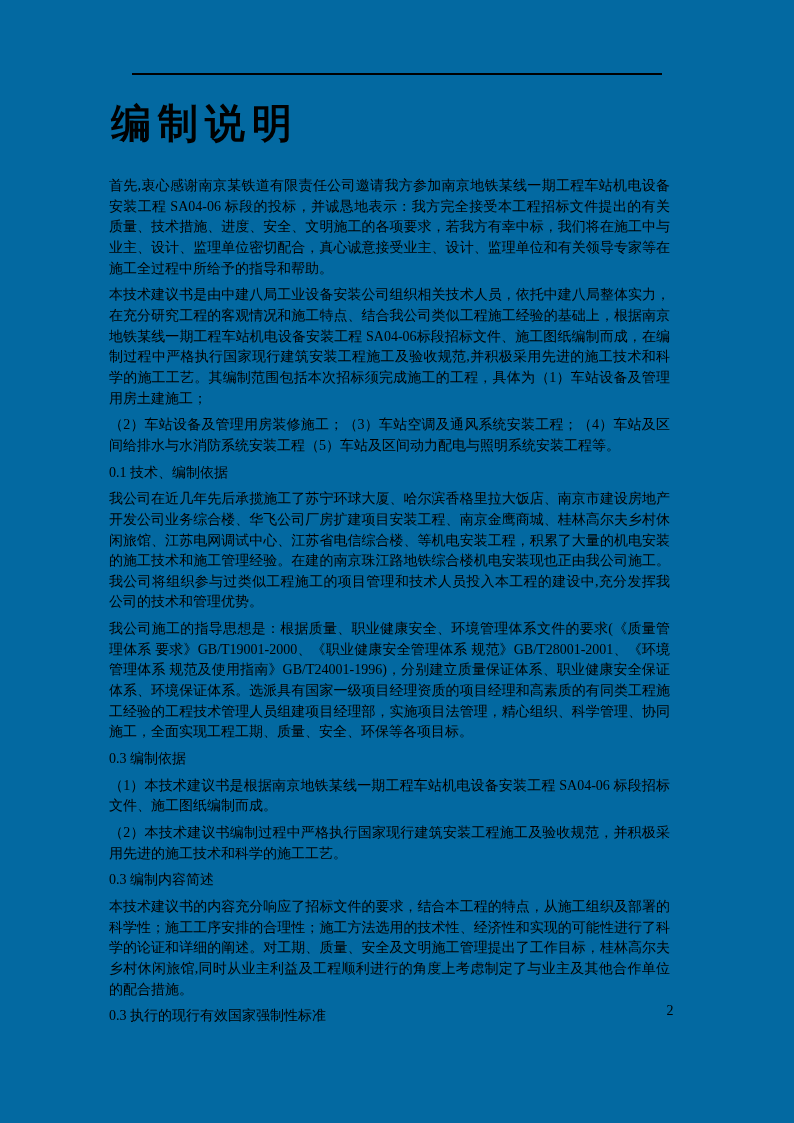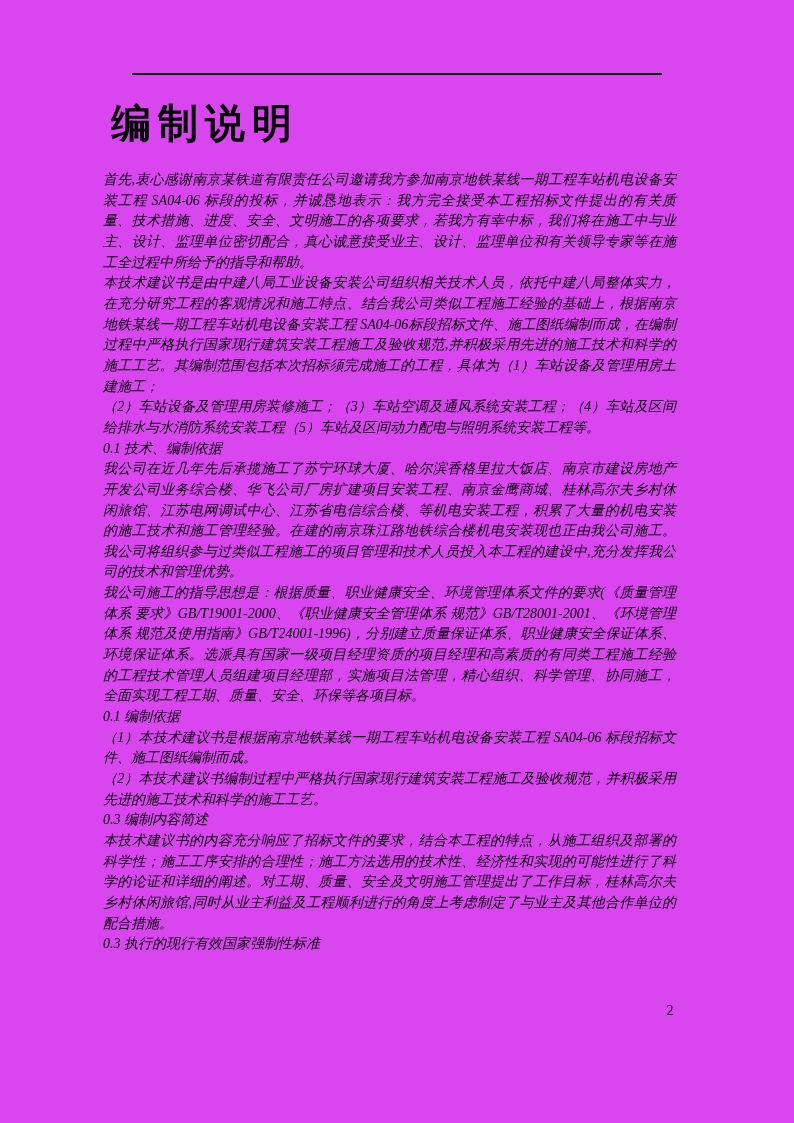--- a/index.html
+++ b/index.html
@@ -4,21 +4,21 @@
 <style>
   html, body {
     margin: 0;
     padding: 0;
     background: #ffffff;
   }
   .page {
     position: relative;
     width: 794px;
     height: 1123px;
-    background: #d946ef;
+    background: #0369a1;
     color: #000000;
     font-family: "Liberation Serif", "DejaVu Serif", serif;
     overflow: hidden;
   }
   .header-rule {
     position: absolute;
     top: 73px;
     left: 132px;
     width: 530px;
     height: 0;
@@ -40,23 +40,22 @@
     position: absolute;
     top: 170px;
     left: 103px;
     width: 573px;
     font-size: 14px;
     line-height: 20.65px;
     text-align: justify;
     text-justify: inter-ideograph;
   }
   .para {
-    margin: 0;
+    margin: 6px;
     padding: 0;
-    font-style: italic;
   }
   .para.heading {
     text-align: left;
   }
   .page-number {
     position: absolute;
     top: 1002px;
     left: 652px;
     width: 36px;
     text-align: center;
@@ -70,21 +69,21 @@
 <div class="page">
   <div class="header-rule"></div>
   <h1 class="doc-title">编制说明</h1>
   <div class="body-text">
       <p class="para body">首先,衷心感谢南京某铁道有限责任公司邀请我方参加南京地铁某线一期工程车站机电设备安装工程 SA04-06 标段的投标，并诚恳地表示：我方完全接受本工程招标文件提出的有关质量、技术措施、进度、安全、文明施工的各项要求，若我方有幸中标，我们将在施工中与业主、设计、监理单位密切配合，真心诚意接受业主、设计、监理单位和有关领导专家等在施工全过程中所给予的指导和帮助。</p>
       <p class="para body">本技术建议书是由中建八局工业设备安装公司组织相关技术人员，依托中建八局整体实力，在充分研究工程的客观情况和施工特点、结合我公司类似工程施工经验的基础上，根据南京地铁某线一期工程车站机电设备安装工程 SA04-06标段招标文件、施工图纸编制而成，在编制过程中严格执行国家现行建筑安装工程施工及验收规范,并积极采用先进的施工技术和科学的施工工艺。其编制范围包括本次招标须完成施工的工程，具体为（1）车站设备及管理用房土建施工；</p>
       <p class="para body">（2）车站设备及管理用房装修施工；（3）车站空调及通风系统安装工程；（4）车站及区间给排水与水消防系统安装工程（5）车站及区间动力配电与照明系统安装工程等。</p>
       <p class="para heading">0.1 技术、编制依据</p>
       <p class="para body">我公司在近几年先后承揽施工了苏宁环球大厦、哈尔滨香格里拉大饭店、南京市建设房地产开发公司业务综合楼、华飞公司厂房扩建项目安装工程、南京金鹰商城、桂林高尔夫乡村休闲旅馆、江苏电网调试中心、江苏省电信综合楼、等机电安装工程，积累了大量的机电安装的施工技术和施工管理经验。在建的南京珠江路地铁综合楼机电安装现也正由我公司施工。我公司将组织参与过类似工程施工的项目管理和技术人员投入本工程的建设中,充分发挥我公司的技术和管理优势。</p>
       <p class="para body">我公司施工的指导思想是：根据质量、职业健康安全、环境管理体系文件的要求(《质量管理体系 要求》GB/T19001-2000、《职业健康安全管理体系 规范》GB/T28001-2001、《环境管理体系 规范及使用指南》GB/T24001-1996)，分别建立质量保证体系、职业健康安全保证体系、环境保证体系。选派具有国家一级项目经理资质的项目经理和高素质的有同类工程施工经验的工程技术管理人员组建项目经理部，实施项目法管理，精心组织、科学管理、协同施工，全面实现工程工期、质量、安全、环保等各项目标。</p>
-      <p class="para heading">0.1 编制依据</p>
+      <p class="para heading">0.3 编制依据</p>
       <p class="para body">（1）本技术建议书是根据南京地铁某线一期工程车站机电设备安装工程 SA04-06 标段招标文件、施工图纸编制而成。</p>
       <p class="para body">（2）本技术建议书编制过程中严格执行国家现行建筑安装工程施工及验收规范，并积极采用先进的施工技术和科学的施工工艺。</p>
       <p class="para heading">0.3 编制内容简述</p>
       <p class="para body">本技术建议书的内容充分响应了招标文件的要求，结合本工程的特点，从施工组织及部署的科学性；施工工序安排的合理性；施工方法选用的技术性、经济性和实现的可能性进行了科学的论证和详细的阐述。对工期、质量、安全及文明施工管理提出了工作目标，桂林高尔夫乡村休闲旅馆,同时从业主利益及工程顺利进行的角度上考虑制定了与业主及其他合作单位的配合措施。</p>
       <p class="para heading">0.3 执行的现行有效国家强制性标准</p>
     </div>
   <div class="page-number">2</div>
 </div>
 
 </body></html>

